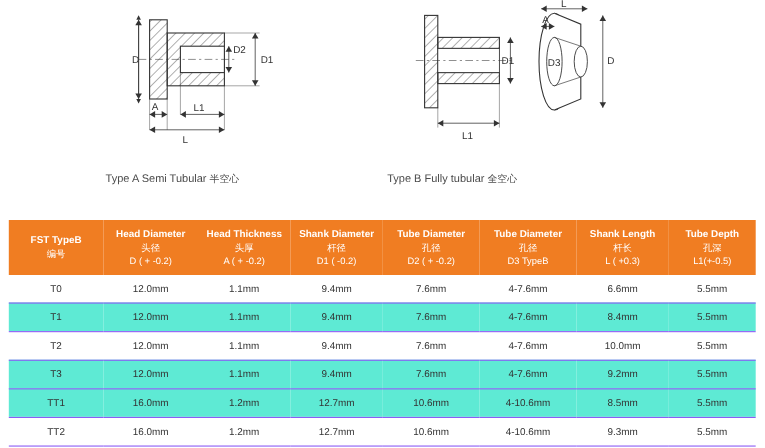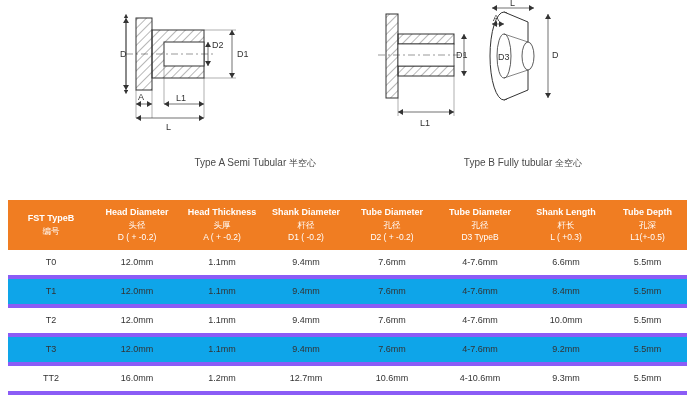--- a/index.html
+++ b/index.html
@@ -30,21 +30,21 @@
   }
   .fig-a { left: 96px; width: 220px; }
   .fig-b { left: 352px; width: 230px; }
 
   .fig svg { display: block; }
 
   .caption {
     position: absolute;
     top: 156px;
     width: 100%;
-    text-align: right;
+    text-align: left;
     font-size: 10px;
     color: #4a4a4a;
     line-height: 1.35;
   }
   .caption .cn { font-size: 9px; }
 
   
   table.spec {
     position: absolute;
     left: 8px;
@@ -72,22 +72,22 @@
   table.spec td {
     font-size: 9px;
     color: #333333;
     text-align: center;
     padding: 4px 2px;
     border: none;
     height: 17px;
   }
   table.spec td.name { color: #333; }
   tr.odd td { background: #ffffff; }
-  tr.even td { background: #0ea5e9; }
-  table.spec tbody tr td { border-bottom: 4px solid #8b5cf6; }
+  tr.even td { background: #5eead4; }
+  table.spec tbody tr td { border-bottom: 1px solid #8b5cf6; }
 </style>
 </head>
 <body>
 
 <div class="page">
 
   <div class="drawings">
 
     <div class="fig fig-a">
       <svg width="220" height="150" viewBox="0 0 220 150">
@@ -304,20 +304,30 @@
         <tr class="even">
           <td class="name">T3</td>
           <td>12.0mm</td>
           <td>1.1mm</td>
           <td>9.4mm</td>
           <td>7.6mm</td>
           <td>4-7.6mm</td>
           <td>9.2mm</td>
           <td>5.5mm</td>
         </tr>
+        <tr class="even">
+          <td class="name">TT1</td>
+          <td>16.0mm</td>
+          <td>1.2mm</td>
+          <td>12.7mm</td>
+          <td>10.6mm</td>
+          <td>4-10.6mm</td>
+          <td>8.5mm</td>
+          <td>5.5mm</td>
+        </tr>
         <tr class="odd">
           <td class="name">TT2</td>
           <td>16.0mm</td>
           <td>1.2mm</td>
           <td>12.7mm</td>
           <td>10.6mm</td>
           <td>4-10.6mm</td>
           <td>9.3mm</td>
           <td>5.5mm</td>
         </tr>

